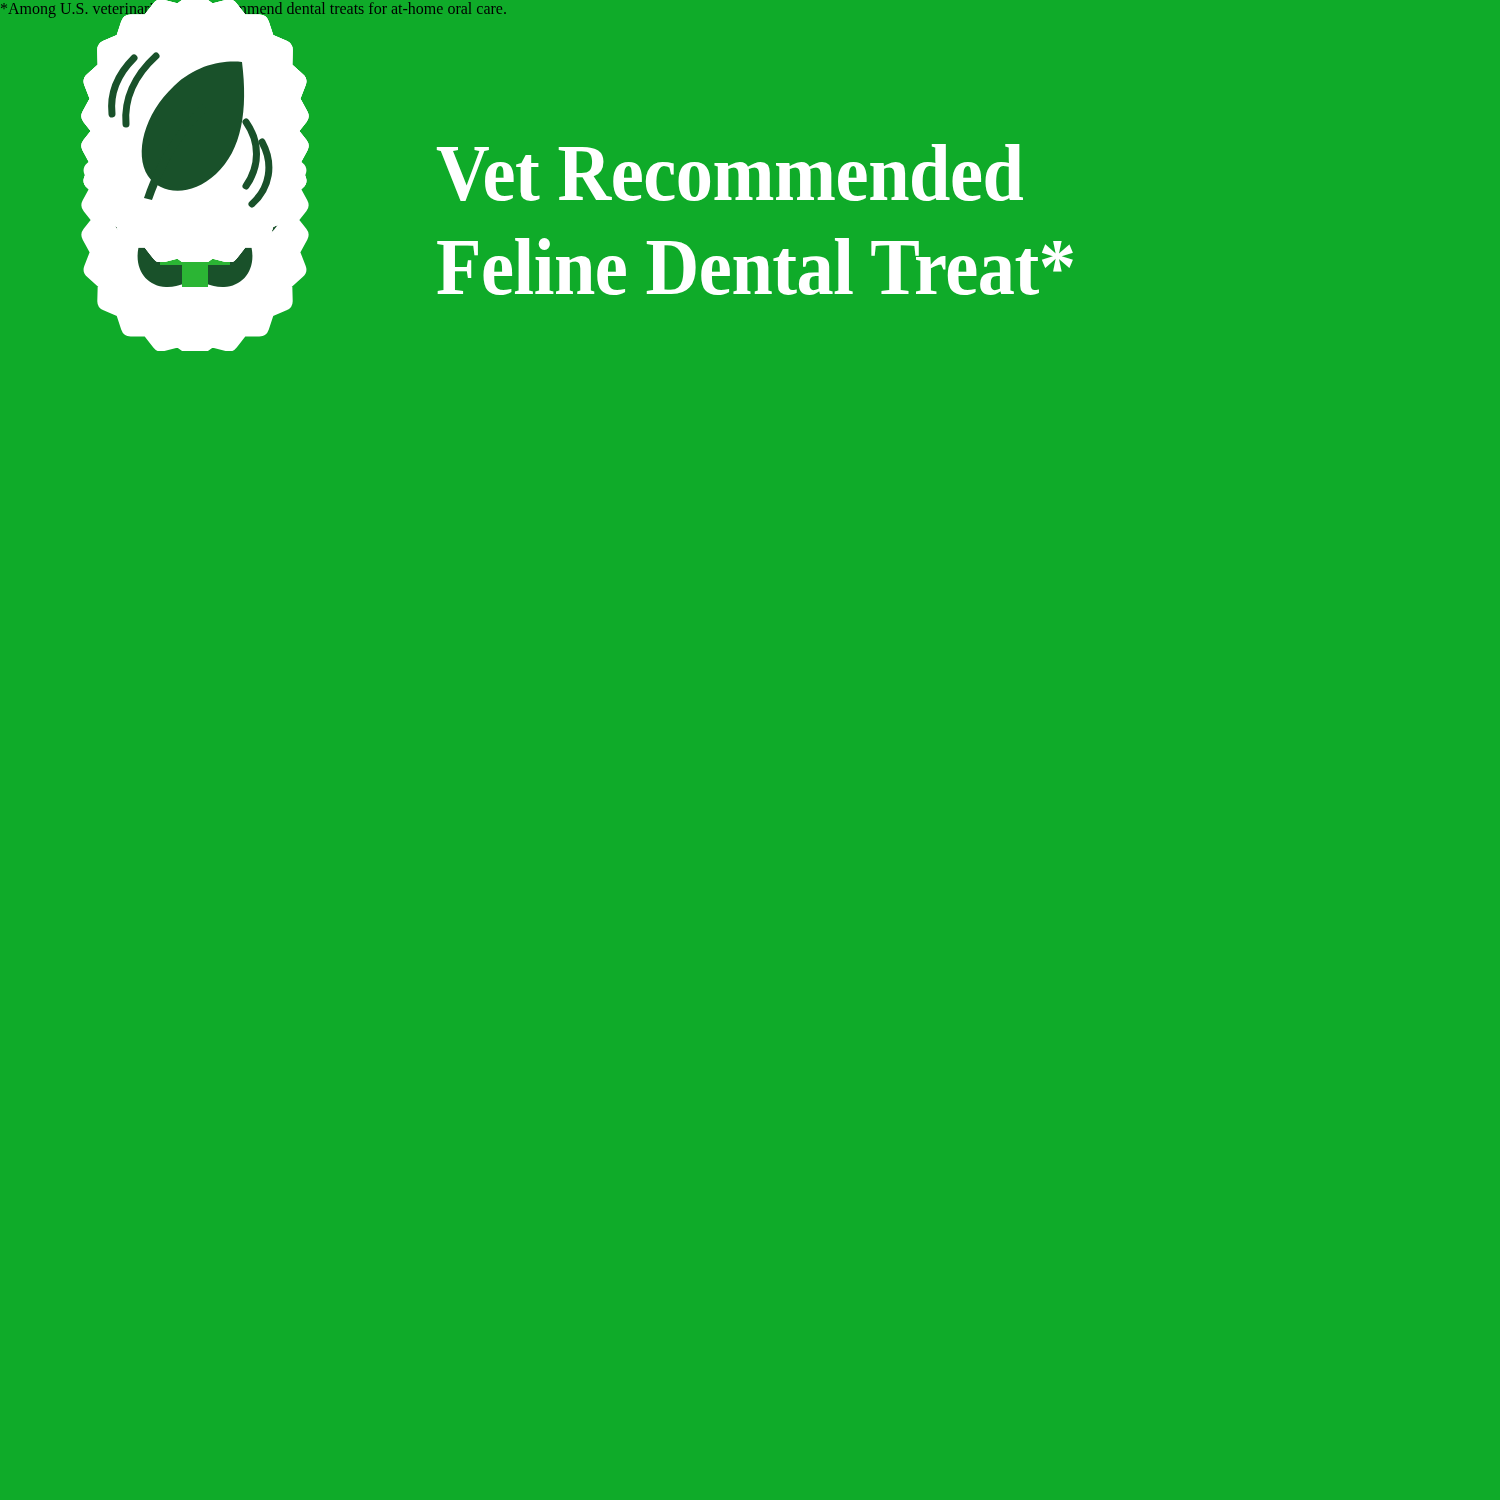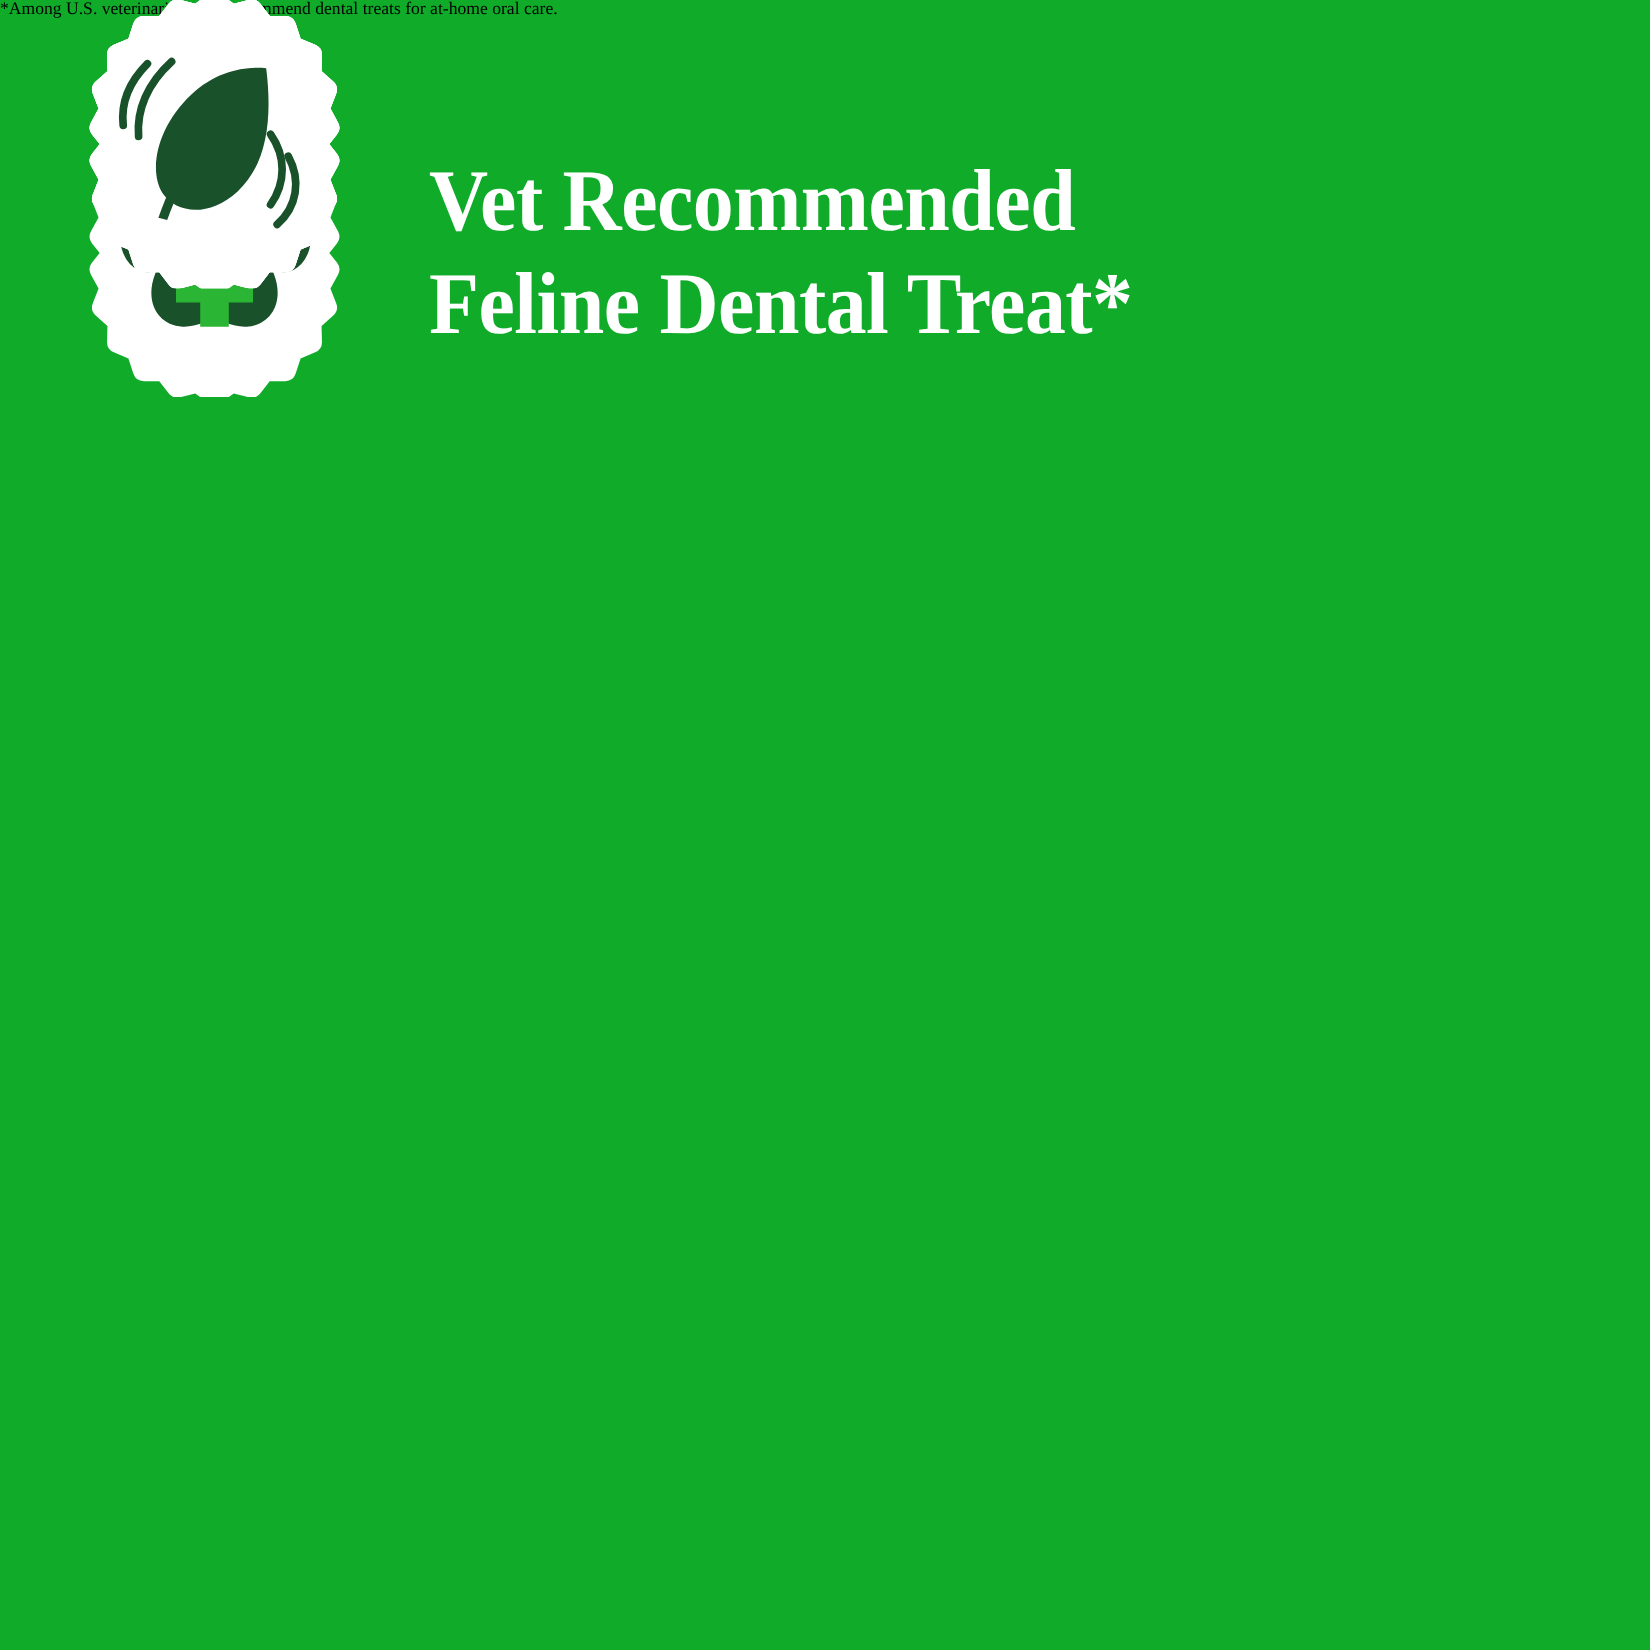--- a/index.html
+++ b/index.html
@@ -65,21 +65,21 @@
     font-size: 80px;
     line-height: 1.18;
     letter-spacing: -0.5px;
     transform: scaleX(0.93);
     transform-origin: left center;
     white-space: pre-line;
     margin: 0;
   }
 
   
-  .row-1 { top: 90px;   height: 280px; }
+  .row-1 { top: 80px;   height: 280px; gap: 46px; }
   .row-2 { top": 0; }
   .row-2 { top: 410px;  height: 280px; }
   .row-3 { top: 730px;  height: 280px; }
   .row-4 { top: 1050px; height: 290px; }
 
   .footnote {
     position: absolute;
     left: 118px;
     top: 1410px;
     width: 1300px;

